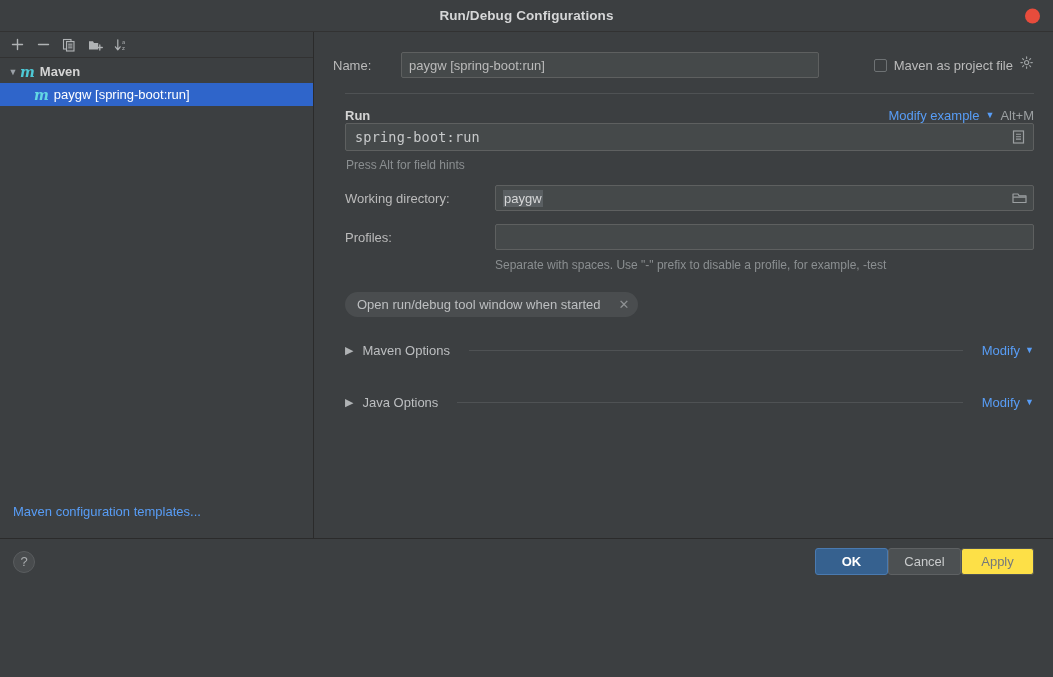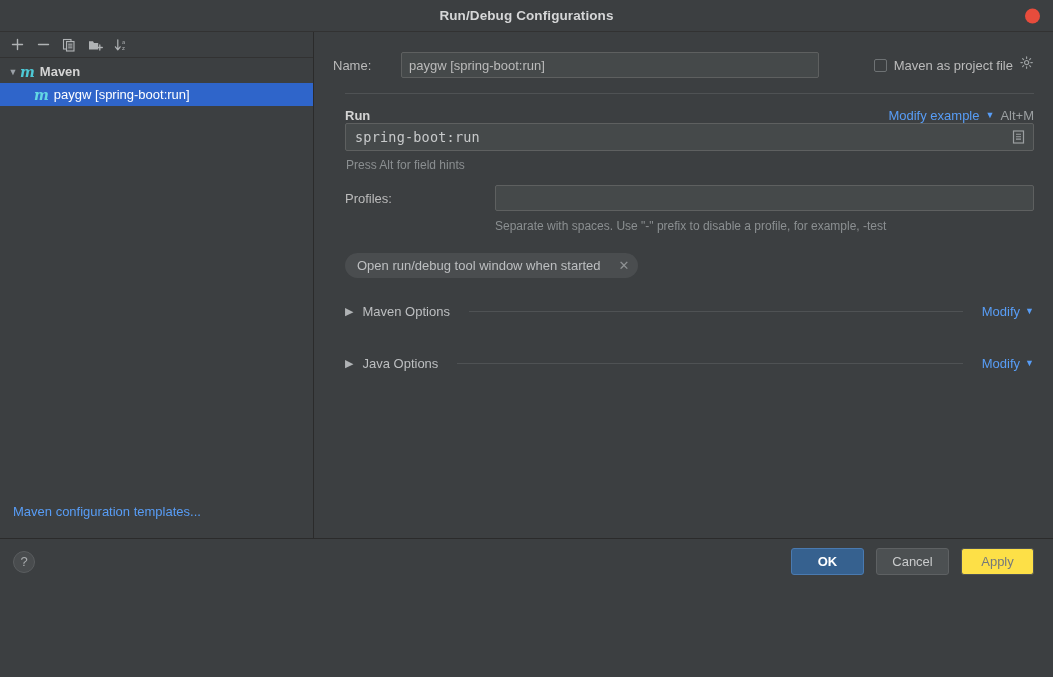--- a/index.html
+++ b/index.html
@@ -349,21 +349,21 @@
     border-radius: 50%;
     background: #494c4e;
     border: 1px solid #5a5d5f;
     color: #a9acae;
     font-size: 13px;
     display: flex;
     align-items: center;
     justify-content: center;
     cursor: pointer;
   }
-  .btns { margin-left: auto; display: flex; gap: 12px; }
+  .btns { margin-left: auto; display: flex; }
   .btn {
     min-width: 73px;
     height: 27px;
     border-radius: 3px;
     font-size: 13px;
     display: flex;
     align-items: center;
     justify-content: center;
     padding: 0 14px;
     border: 1px solid #5e6163;
@@ -482,20 +482,34 @@
           <span class="cmd-icon">
             <svg width="13" height="15" viewBox="0 0 13 15">
               <rect x="1.5" y="1.5" width="10" height="12" fill="none" stroke="#9b9fa1" stroke-width="1.2"></rect>
               <path d="M4 4.8 H9 M4 7.2 H9 M4 9.6 H9" stroke="#9b9fa1" stroke-width="1.1"></path>
             </svg>
           </span>
         </div>
       </div>
       <div class="hint">Press Alt for field hints</div>
 
+      <div class="field-row">
+        <span class="field-label">Working directory:</span>
+        <div class="field-input-wrap">
+          <div class="field-input">
+            <span class="sel-text">paygw</span>
+          </div>
+          <span class="field-trail">
+            <svg width="15" height="13" viewBox="0 0 15 13">
+              <path d="M1 2.5 L1 11 L14 11 L14 4.3 L7.2 4.3 L6 2.5 Z" fill="none" stroke="#9b9fa1" stroke-width="1.2" stroke-linejoin="round"></path>
+              <path d="M1.2 5.6 L13.8 5.6" stroke="#9b9fa1" stroke-width="1.1"></path>
+            </svg>
+          </span>
+        </div>
+      </div>
 
       <div class="field-row">
         <span class="field-label">Profiles:</span>
         <div class="field-input-wrap">
           <div class="field-input">
             <span></span>
           </div>
         </div>
       </div>
       <div class="sub-hint">Separate with spaces. Use "-" prefix to disable a profile, for example, -test</div>

